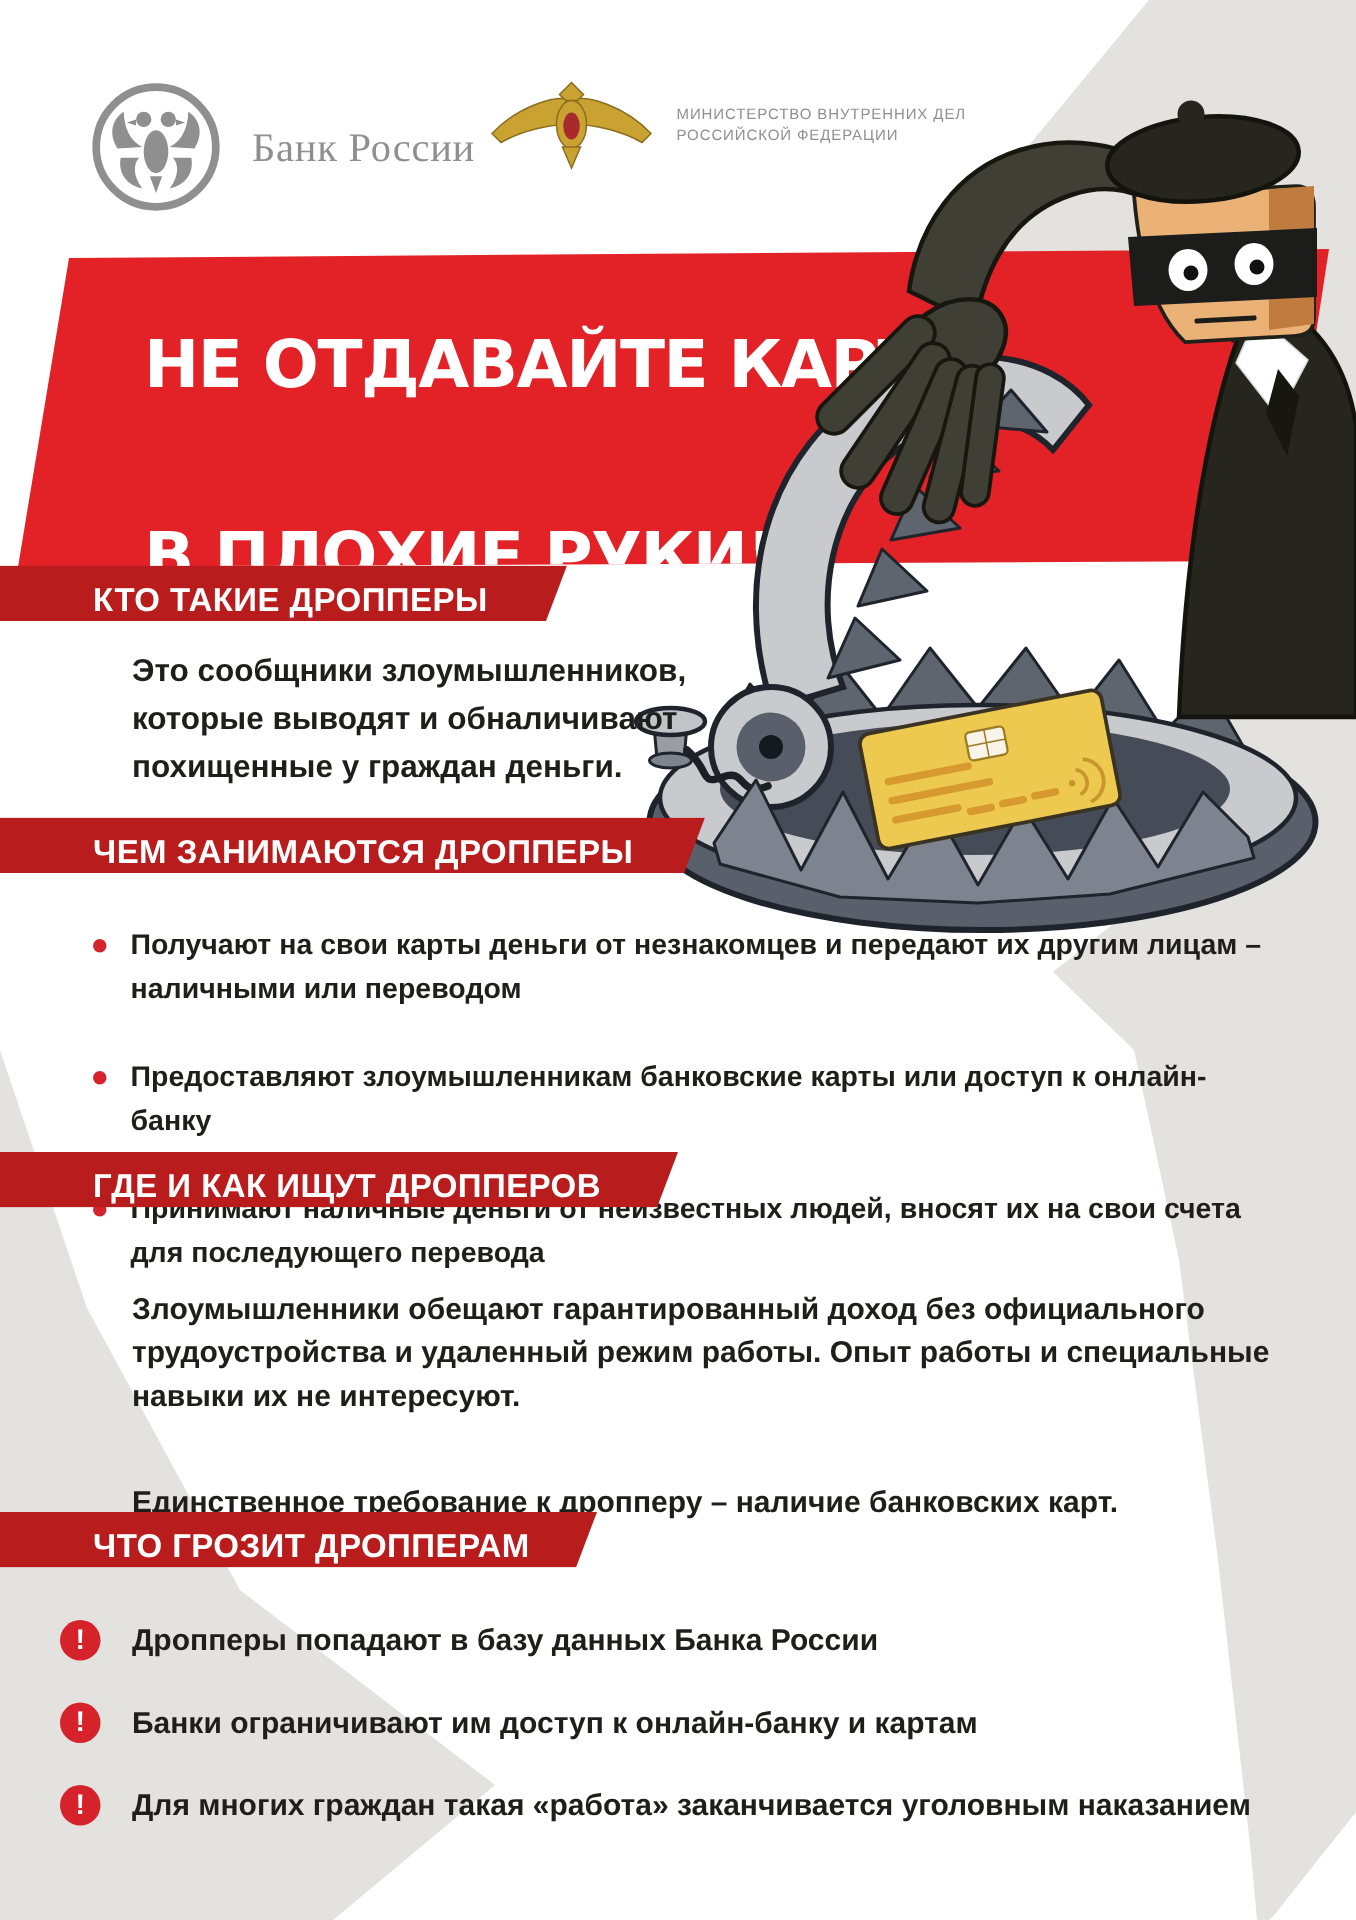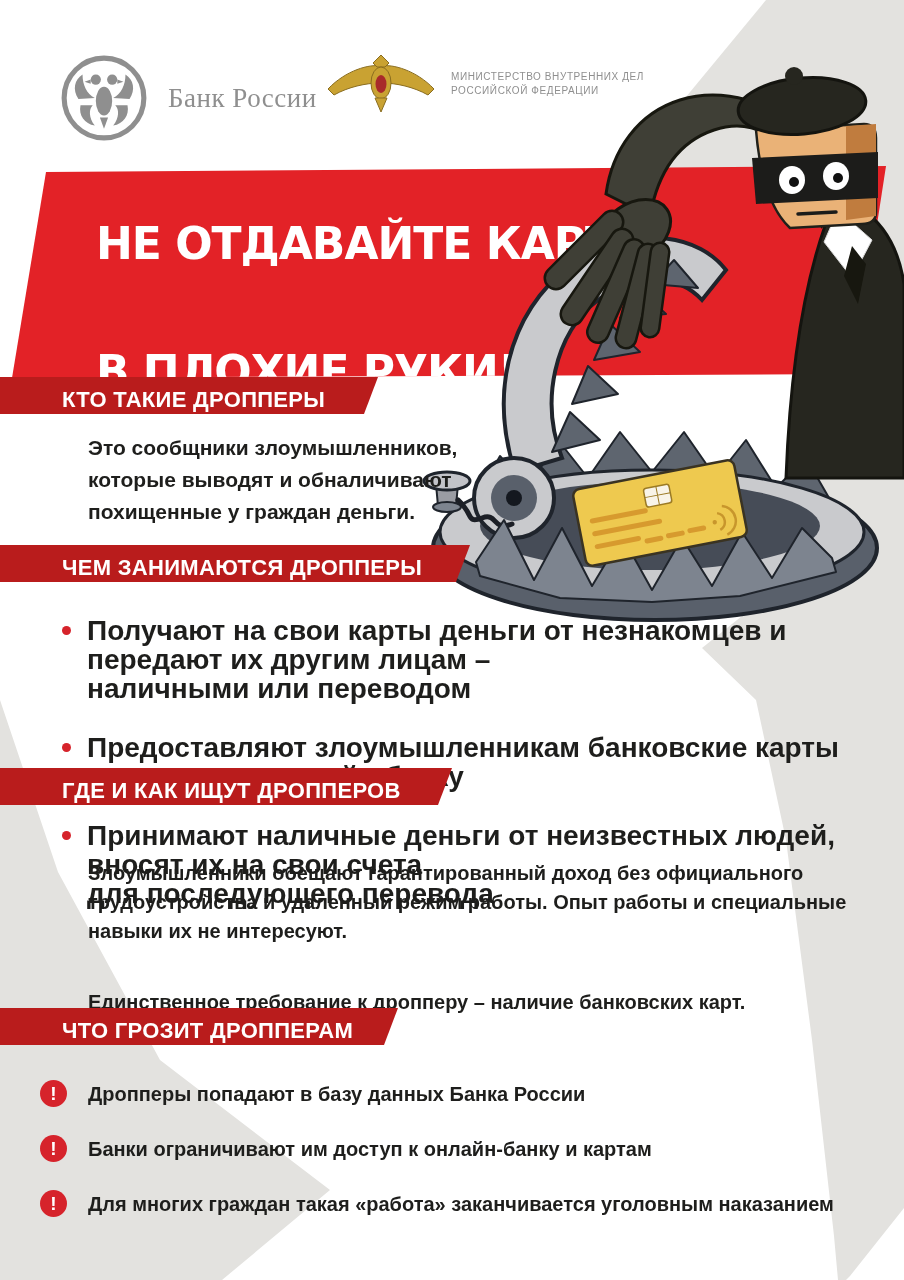--- a/index.html
+++ b/index.html
@@ -29,21 +29,21 @@
   .bar1{top:377px;width:378px;}
   .bar2{top:545px;width:470px;}
   .bar3{top:768px;width:452px;}
   .bar4{top:1008px;width:398px;}
   
   .txt{position:absolute;color:#1e1e1c;font-weight:700;z-index:3;white-space:pre-line;}
   .s1-body{left:88px;top:432px;font-size:21px;line-height:32px;width:420px;}
   .s2-list{left:62px;top:598px;width:790px;}
   .s3-body{left:88px;top:830px;font-size:20px;line-height:29px;width:760px;}
   .s3-body .para{margin:0 0 13px 0;}
-  .bullet-item{display:flex;gap:16px;margin-bottom:12px;font-size:28px;line-height:29px;
+  .bullet-item{display:flex;gap:16px;margin-bottom:12px;font-size:19px;line-height:29px;
                color:#1e1e1c;font-weight:700;white-space:pre-line;}
   .bullet-dot{flex:0 0 auto;width:9px;height:9px;border-radius:50%;background:#d6232b;margin-top:10px;}
   .s4-list{left:40px;top:1062px;width:820px;}
   .warning-item{display:flex;gap:21px;margin-bottom:9px;align-items:flex-start;
                 font-size:20px;line-height:28px;color:#1e1e1c;font-weight:700;}
   .warning-badge{flex:0 0 auto;width:27px;height:27px;border-radius:50%;background:#d6232b;color:#fff;
                  font-size:19px;font-weight:700;line-height:27px;text-align:center;}
   
   .illus{position:absolute;left:0;top:0;z-index:2;pointer-events:none;}
 </style>

